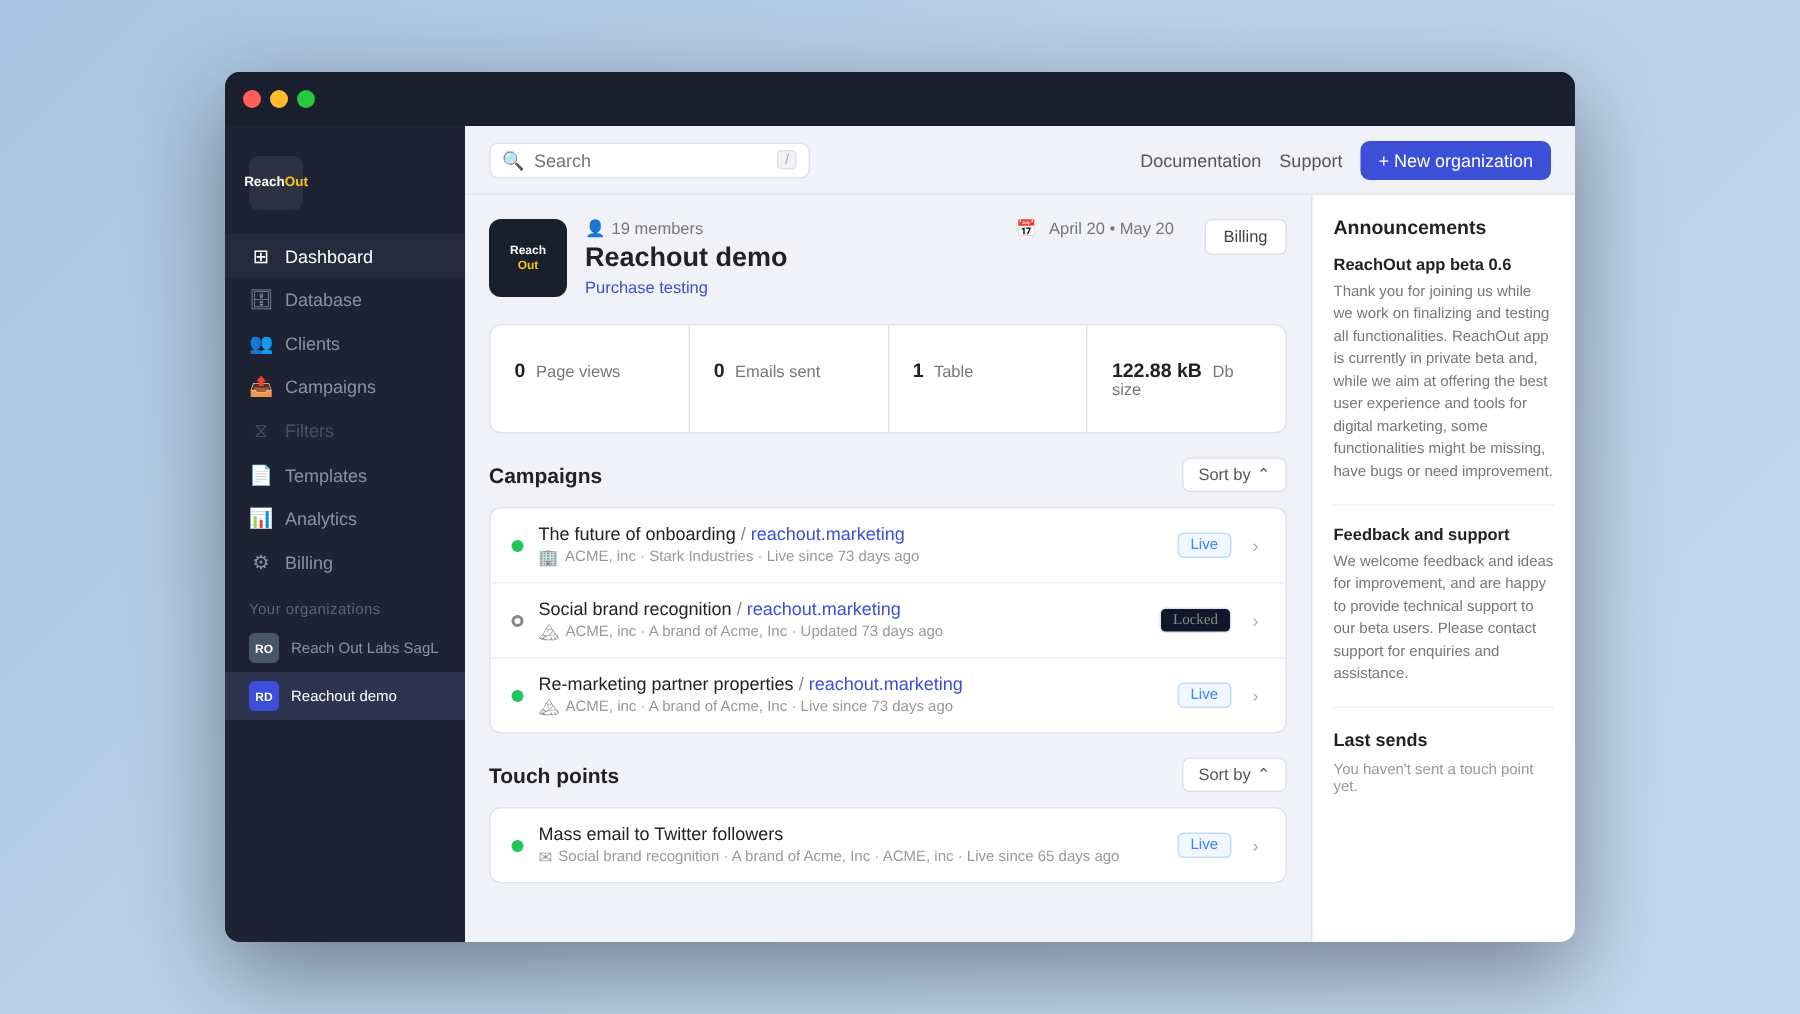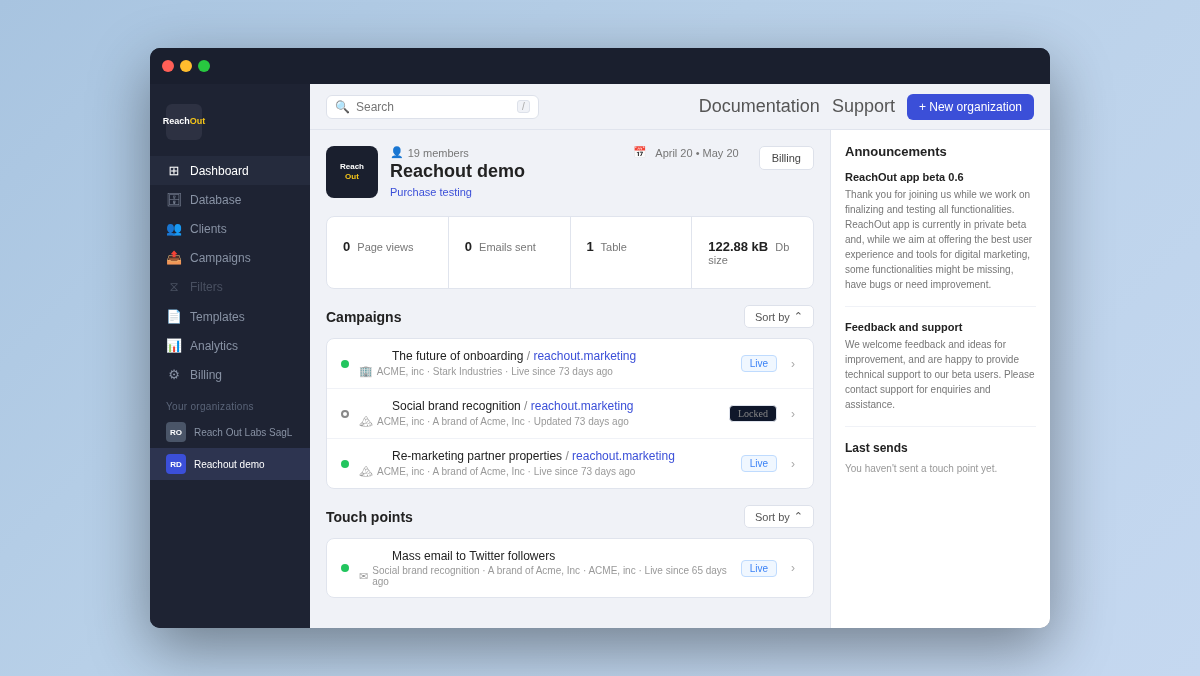--- a/index.html
+++ b/index.html
@@ -152,21 +152,21 @@
     .search-slash {
       font-size: 10px;
       color: #aaa;
       background: #f0f2f7;
       border: 1px solid #dde1ea;
       border-radius: 3px;
       padding: 0 4px;
     }
     .topbar-spacer { flex: 1; }
     .topbar-link {
-      font-size: 18px;
+      font-size: 12px;
       color: #555;
       cursor: pointer;
     }
     .new-org-btn {
       background: #3b4fd8;
       color: #fff;
       border: none;
       border-radius: 6px;
       padding: 6px 12px;
       font-size: 12px;
@@ -280,21 +280,21 @@
     .campaign-item:last-child { border-bottom: none; }
     .status-dot {
       width: 8px;
       height: 8px;
       border-radius: 50%;
       flex-shrink: 0;
     }
     .status-dot.live { background: #22c55e; }
     .status-dot.locked { background: transparent; border: 2px solid #888; }
     .campaign-info { flex: 1; }
-    .campaign-name { font-size: 12px; font-weight: 500; color: #222; margin-bottom: 2px; margin-left: 33px; }
+    .campaign-name { font-size: 12px; font-weight: 500; color: #222; margin-bottom: 2px; }
     .campaign-name .domain { color: #3b4fd8; }
     .campaign-sub { font-size: 10px; color: #999; display: flex; align-items: center; gap: 4px; }
     .campaign-sub .icon { font-size: 11px; }
     .live-badge {
       background: #f0f7ff;
       color: #3b82f6;
       border: 1px solid #bfdbfe;
       border-radius: 4px;
       padding: 2px 8px;
       font-size: 10px;
@@ -310,21 +310,21 @@
     }
     .chevron-btn {
       color: #aaa;
       font-size: 12px;
       cursor: pointer;
       padding: 2px 4px;
     }
 
     
     .right-panel {
-      width: 220px;
+      width: 176px;
       background: #fff;
       border-left: 1px solid #e0e4ed;
       overflow-y: auto;
       padding: 14px;
       flex-shrink: 0;
     }
     .announcements-title { font-size: 13px; font-weight: 600; color: #222; margin-bottom: 12px; }
     .announcement-item { margin-bottom: 14px; padding-bottom: 14px; border-bottom: 1px solid #f0f2f7; }
     .announcement-item:last-child { border-bottom: none; }
     .announcement-title { font-size: 11px; font-weight: 600; color: #222; margin-bottom: 4px; }

